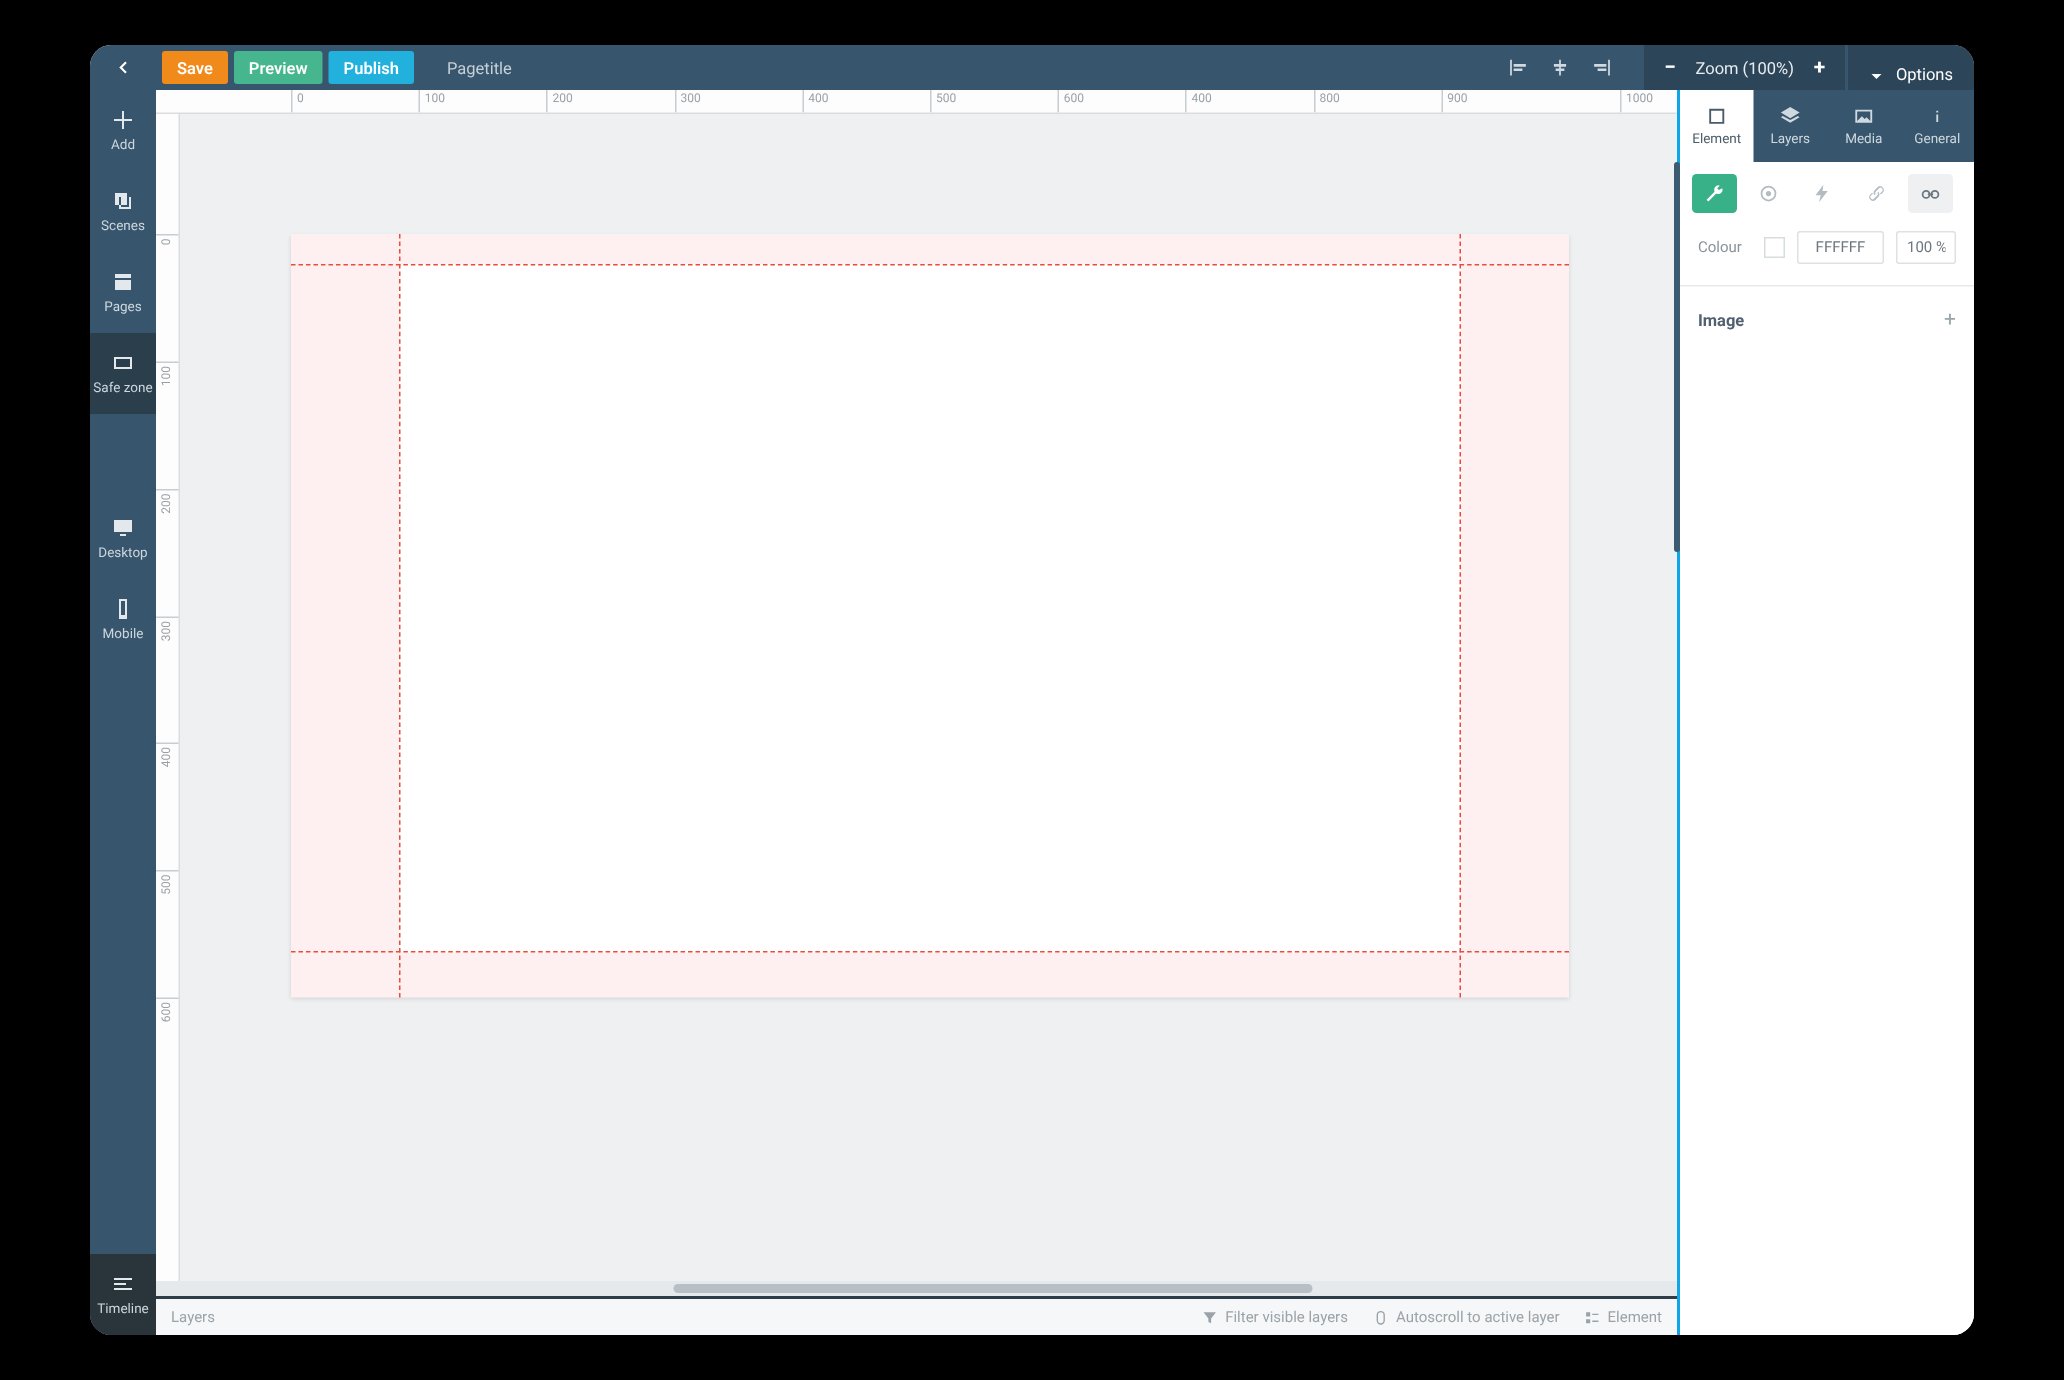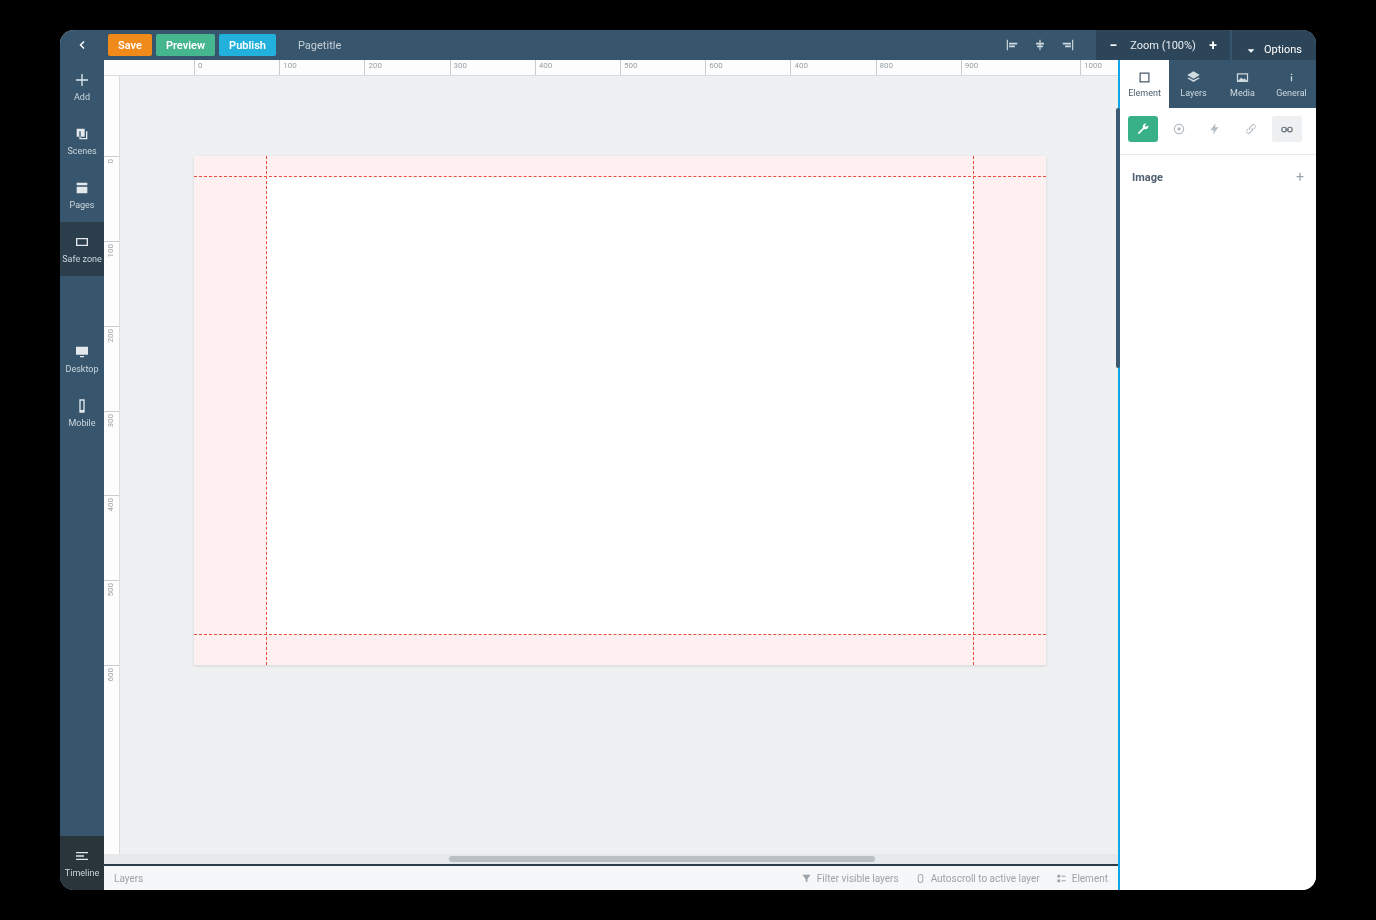--- a/index.html
+++ b/index.html
@@ -347,20 +347,26 @@
             <path d="M10 14a4 4 0 010-6l3-3a4 4 0 116 6l-2 2-1-1 2-2a2.5 2.5 0 10-3.5-3.5l-3 3A2.5 2.5 0 0011 13zM14 10a4 4 0 010 6l-3 3a4 4 0 11-6-6l2-2 1 1-2 2a2.5 2.5 0 103.5 3.5l3-3A2.5 2.5 0 0013 11z"></path>
           </svg>
       </div>
       <div class="sub-tab muted">
         <svg viewBox="0 0 24 24">
             <path d="M3 13a4 4 0 118 0 4 4 0 01-8 0zm10 0a4 4 0 118 0 4 4 0 01-8 0zM9 13h6" fill="none" stroke="#6b7680" stroke-width="2"></path>
           </svg>
       </div>
     </div>
 
+    <div class="prop-row">
+      <span class="prop-label">Colour</span>
+      <div class="color-swatch"></div>
+      <input class="mini-input hex" value="FFFFFF" style="">
+      <input class="mini-input pct" value="100 %" style="">
+    </div>
     <div class="divider"></div>
     <div class="collapse-row">
       <span>Image</span>
       <span class="plus">+</span>
     </div>
   </div>
 
 </div>
 
 </body></html>

